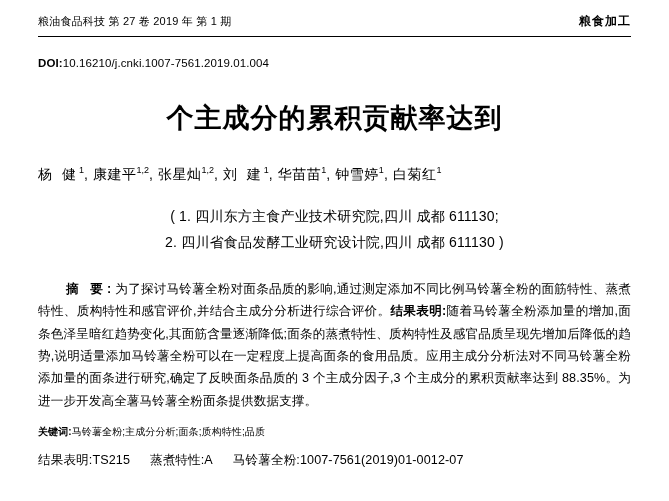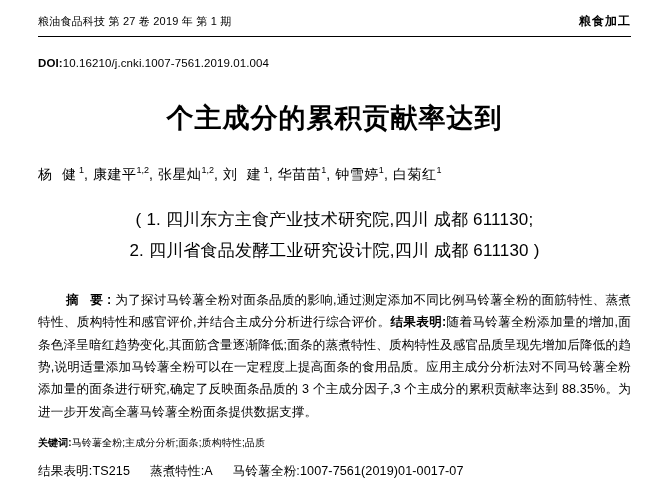--- a/index.html
+++ b/index.html
@@ -87,21 +87,21 @@
     letter-spacing: 0;
   }
   .sep {
     display: inline-block;
     width: 9px;
   }
   
   .affils {
     margin-top: 20px;
     text-align: center;
-    font-size: 17px;
+    font-size: 14px;
     line-height: 1.85;
     font-family: "Liberation Sans", "DejaVu Sans", sans-serif;
   }
   .affil-line {
     display: block;
     letter-spacing: 0.2px;
   }
   
   .abstract {
     margin-top: 22px;
@@ -166,15 +166,15 @@
 
   <div class="affils">
     <span class="affil-line">( 1. 四川东方主食产业技术研究院,四川  成都  611130;</span>
     <span class="affil-line">2. 四川省食品发酵工业研究设计院,四川  成都  611130 )</span>
   </div>
 
   <div class="abstract"><span class="lbl">摘  要:</span><span>为了探讨马铃薯全粉对面条品质的影响,通过测定添加不同比例马铃薯全粉的面筋特性、蒸煮特性、质构特性和感官评价,并结合主成分分析进行综合评价。</span><span class="sublbl">结果表明:</span><span>随着马铃薯全粉添加量的增加,面条色泽呈暗红趋势变化,其面筋含量逐渐降低;面条的蒸煮特性、质构特性及感官品质呈现先增加后降低的趋势,说明适量添加马铃薯全粉可以在一定程度上提高面条的食用品质。应用主成分分析法对不同马铃薯全粉添加量的面条进行研究,确定了反映面条品质的 3 个主成分因子,3 个主成分的累积贡献率达到 88.35%。为进一步开发高全薯马铃薯全粉面条提供数据支撑。</span></div>
 
   <div class="keywords"><span class="lbl">关键词:</span><span>马铃薯全粉;主成分分析;面条;质构特性;品质</span></div>
 
-  <div class="meta"><span>结果表明:</span><span>TS215</span><span class="gap"></span><span>蒸煮特性:</span><span>A</span><span class="gap"></span><span>马铃薯全粉:</span><span>1007-7561(2019)01-0017-07</span></div>
+  <div class="meta"><span>结果表明:</span><span>TS215</span><span class="gap"></span><span>蒸煮特性:</span><span>A</span><span class="gap"></span><span>马铃薯全粉:</span><span>1007-7561(2019)01-0012-07</span></div>
 
 </div>
 
 </body></html>

